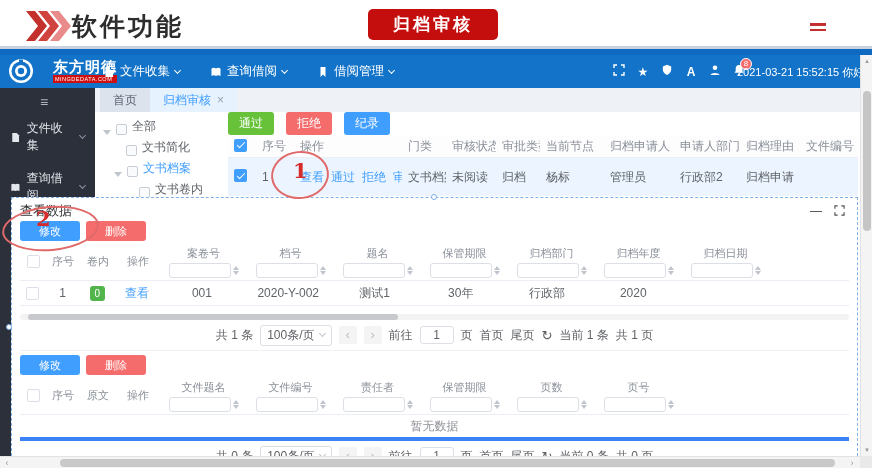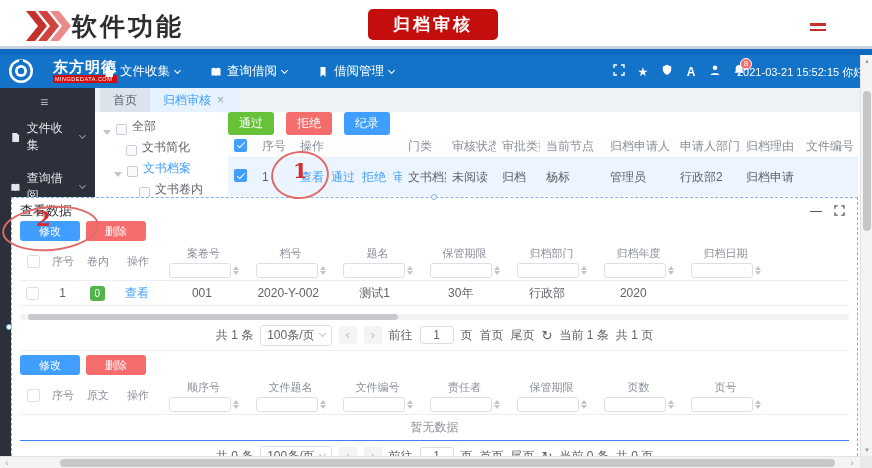--- a/index.html
+++ b/index.html
@@ -79,21 +79,21 @@
   .tsb{height:6px;background:#f3f3f3;border-radius:3px;margin-top:8px;position:relative}
   .tsb-thumb{position:absolute;left:8px;top:0;width:370px;height:6px;background:#c7c9cc;border-radius:3px;cursor:pointer}
   .pag{display:flex;justify-content:center;align-items:center;gap:7px;height:20px;margin-top:5px;color:#606266}
   .psel{display:flex;align-items:center;gap:5px;border:1px solid #dcdfe6;border-radius:3px;padding:1px 6px;color:#606266;cursor:pointer}
   .psel .chev{color:#c0c4cc}
   .pbtn{width:18px;height:18px;background:#f4f4f5;border-radius:2px;color:#b8bcc4;text-align:center;line-height:17px;font-size:13px;cursor:pointer}
   .pinput{width:34px;height:18px;border:1px solid #dcdfe6;border-radius:3px;text-align:center;font-size:12px;color:#606266}
   .plink{cursor:pointer}
   .prefresh{cursor:pointer;font-size:13px}
   .divider{height:1px;background:#eef0f4;margin:5px 0 4px 0}
-  .empty-row{height:26px;display:flex;align-items:center;justify-content:center;color:#909399;border-bottom:1px solid #3b82f6}
+  .empty-row{height:26px;display:flex;align-items:center;justify-content:center;color:#909399;border-bottom:4px solid #3b82f6}
   
   .vscroll{left:860px;top:55px;width:12px;height:401px;background:#f4f4f4;border-left:1px solid #e2e2e2;z-index:20}
   .vthumb{position:absolute;left:2px;top:36px;width:8px;height:140px;background:#c5c5c5;border-radius:4px;cursor:pointer}
   .varr{position:absolute;left:0;width:12px;text-align:center;font-size:6px;color:#999;cursor:pointer}
   .hscroll{left:0;top:456px;width:872px;height:12px;background:#f4f4f4;border-top:1px solid #e2e2e2;z-index:20}
   .hthumb{position:absolute;left:60px;top:2px;width:775px;height:8px;background:#c8c8c8;border-radius:4px;cursor:pointer}
   .harr{position:absolute;top:0;width:12px;text-align:center;font-size:9px;line-height:12px;color:#999;cursor:pointer}
   .corner{left:860px;top:456px;width:12px;height:12px;background:#e9e9e9;z-index:21}
   
   .ann{z-index:30;pointer-events:none}
@@ -425,30 +425,20 @@
   </div>
 
   <div class="dth">
     <div class="dc d0">
         <span class="cb-off"></span>
       </div>
     <div class="dc d1 flabel">序号</div>
     <div class="dc d2 flabel">原文</div>
     <div class="dc d3 flabel">操作</div>
     <div class="df fcol">
-        <div class="flabel">顺序号</div>
-        <div class="frow">
-          <input class="finput" style="">
-          <span class="sorters">
-            <i class="s-up"></i>
-            <i class="s-dn"></i>
-          </span>
-        </div>
-      </div>
-    <div class="df fcol">
         <div class="flabel">文件题名</div>
         <div class="frow">
           <input class="finput" style="">
           <span class="sorters">
             <i class="s-up"></i>
             <i class="s-dn"></i>
           </span>
         </div>
       </div>
     <div class="df fcol">

